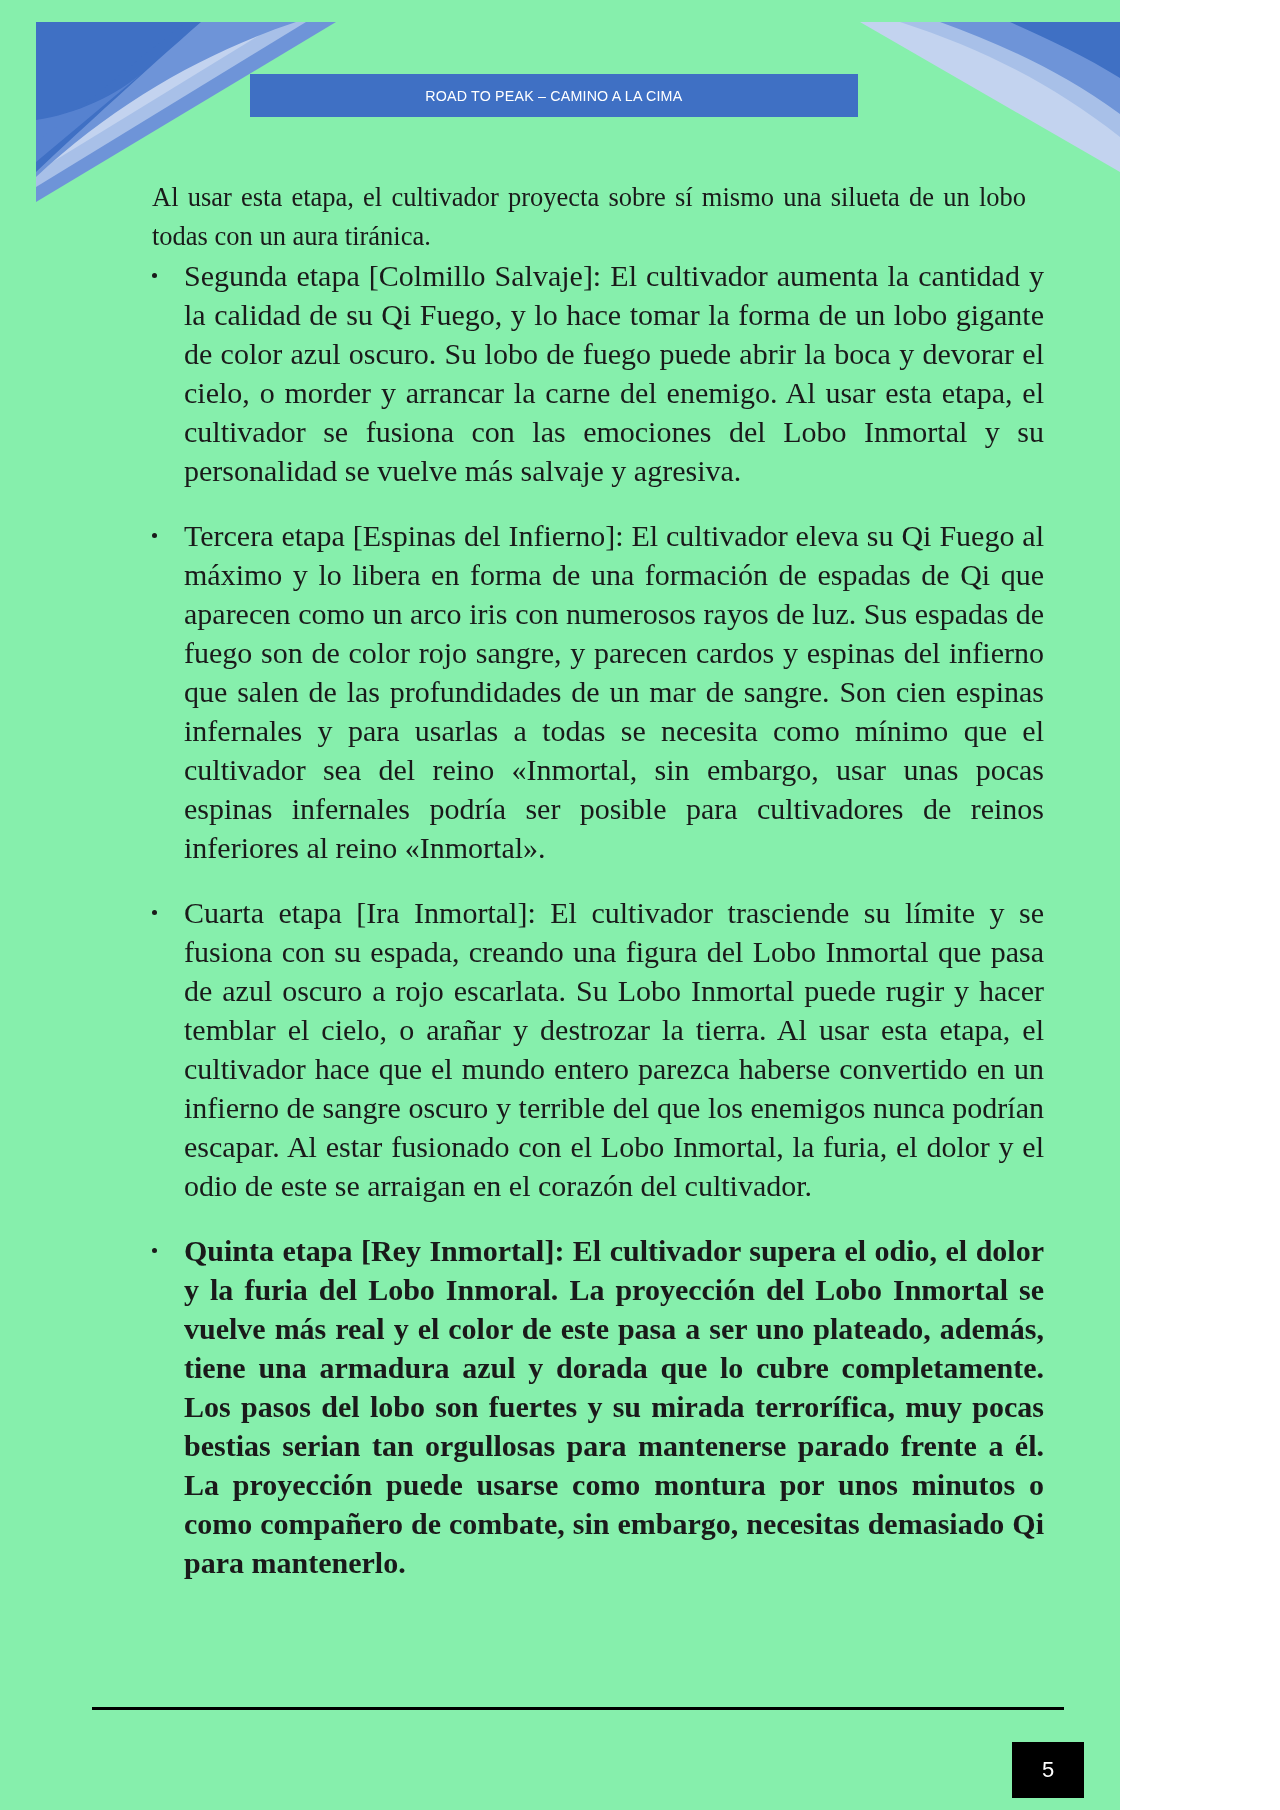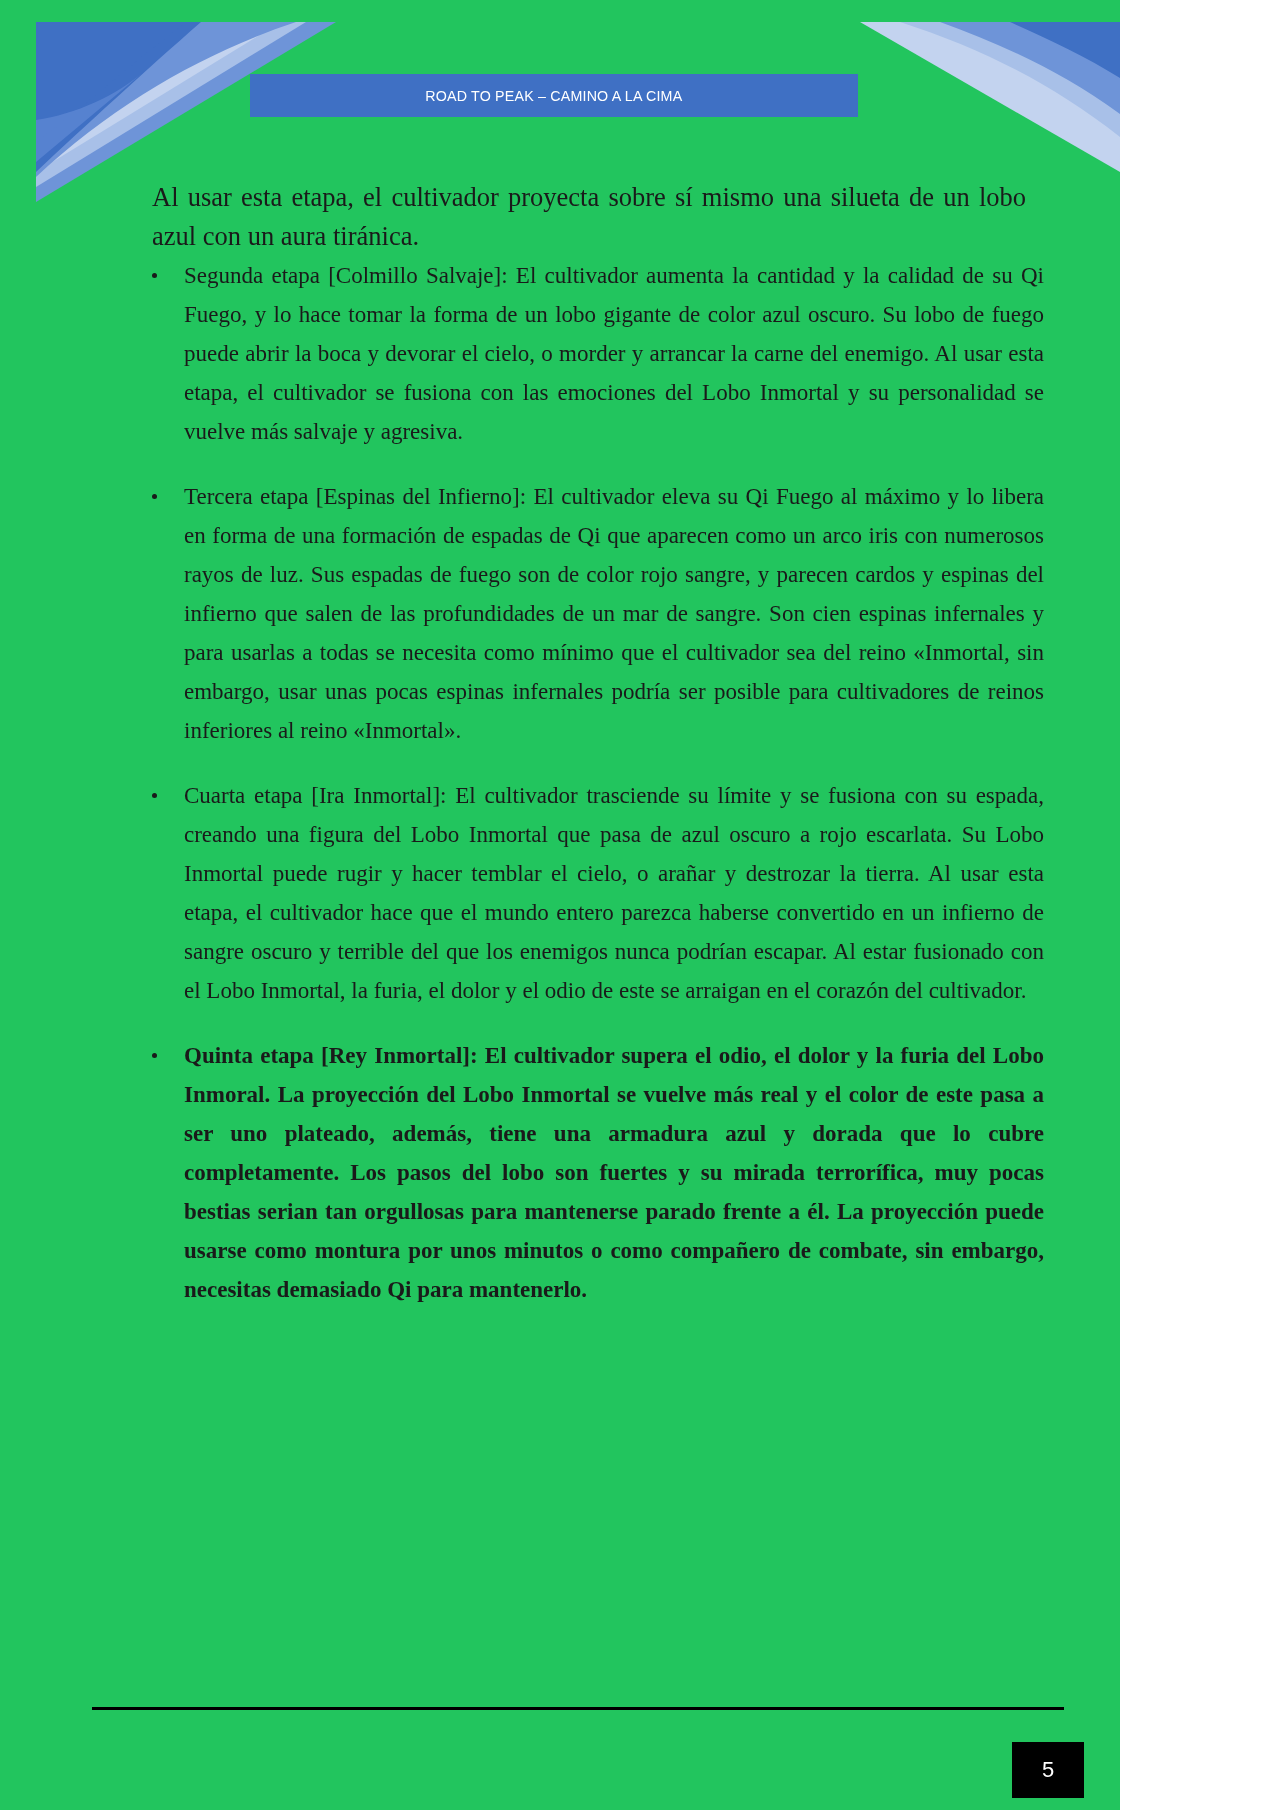--- a/index.html
+++ b/index.html
@@ -13,21 +13,21 @@
     position: relative;
     font-family: "Liberation Serif", "DejaVu Serif", serif;
     color: #1a1a1a;
     overflow: hidden;
   }
   .page {
     position: absolute;
     left: 0; top: 0;
     width: 1120px;
     height: 1810px;
-    background: #22c55e;
+    background: #86efac;
   }
 
   
   .corner-left {
     position: absolute;
     left: 36px;
     top: 22px;
     width: 300px;
     height: 180px;
     pointer-events: none;
@@ -86,21 +86,21 @@
   ul.bullets {
     list-style: none;
     margin: 0;
     padding: 0;
   }
   ul.bullets > li {
     position: relative;
     padding-left: 32px;
     margin-bottom: 26px;
     text-align: justify;
-    font-size: 23px;
+    font-size: 30px;
     line-height: 39px;
   }
   ul.bullets > li:last-child { margin-bottom: 0; font-weight: bold; }
   ul.bullets > li .dot {
     position: absolute;
     left: 0px;
     top: 17px;
     width: 5px;
     height: 5px;
     background: #1a1a1a;
@@ -162,21 +162,21 @@
       <path d="M260,0 L150,0 C185,16 225,34 260,56 Z" fill="#3f70c4"></path>
     </svg>
   </div>
 
   <div class="header-banner">
     <span class="header-banner-text">ROAD TO PEAK – CAMINO A LA CIMA</span>
   </div>
 
   <div class="content">
 
-    <p class="para lead justify-text">Al usar esta etapa, el cultivador proyecta sobre sí mismo una silueta de un lobo azul con un aura tiránica.</p>
+    <p class="para lead justify-text">Al usar esta etapa, el cultivador proyecta sobre sí mismo una silueta de un lobo todas con un aura tiránica.</p>
 
     <ul class="bullets">
       <li>
         <span class="dot"></span>
         <span class="justify-text">Segunda etapa [Colmillo Salvaje]: El cultivador aumenta la cantidad y la calidad de su Qi Fuego, y lo hace tomar la forma de un lobo gigante de color azul oscuro. Su lobo de fuego puede abrir la boca y devorar el cielo, o morder y arrancar la carne del enemigo. Al usar esta etapa, el cultivador se fusiona con las emociones del Lobo Inmortal y su personalidad se vuelve más salvaje y agresiva.</span>
       </li>
       <li>
         <span class="dot"></span>
         <span class="justify-text">Tercera etapa [Espinas del Infierno]: El cultivador eleva su Qi Fuego al máximo y lo libera en forma de una formación de espadas de Qi que aparecen como un arco iris con numerosos rayos de luz. Sus espadas de fuego son de color rojo sangre, y parecen cardos y espinas del infierno que salen de las profundidades de un mar de sangre. Son cien espinas infernales y para usarlas a todas se necesita como mínimo que el cultivador sea del reino «Inmortal, sin embargo, usar unas pocas espinas infernales podría ser posible para cultivadores de reinos inferiores al reino «Inmortal».</span>
       </li>

